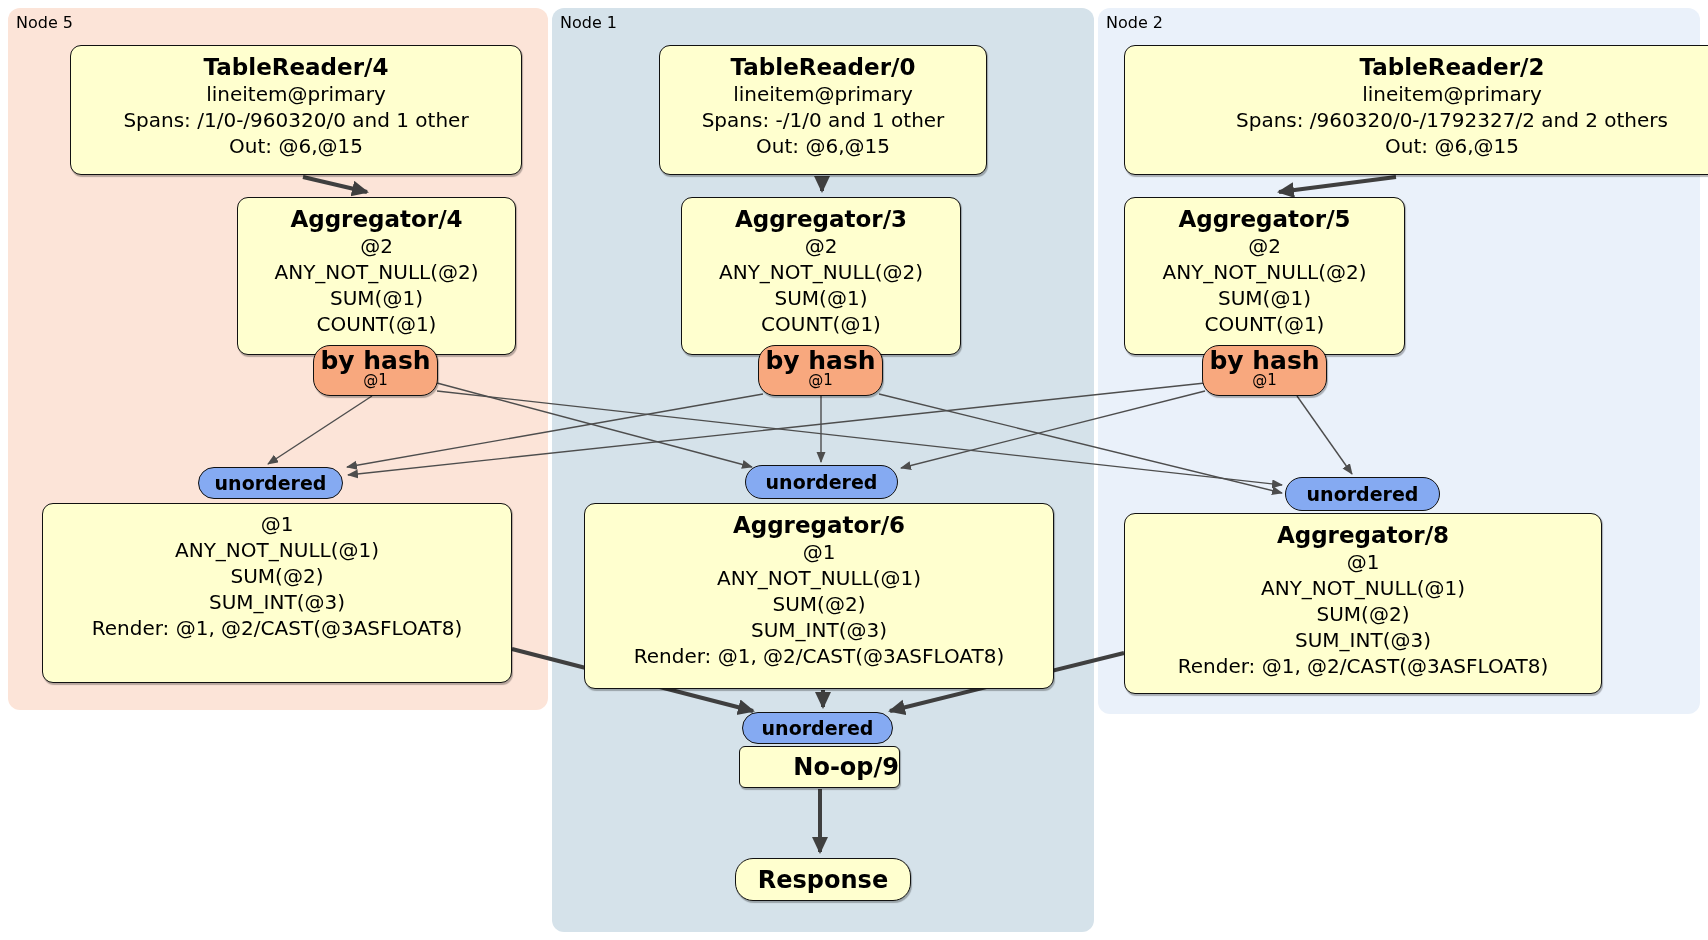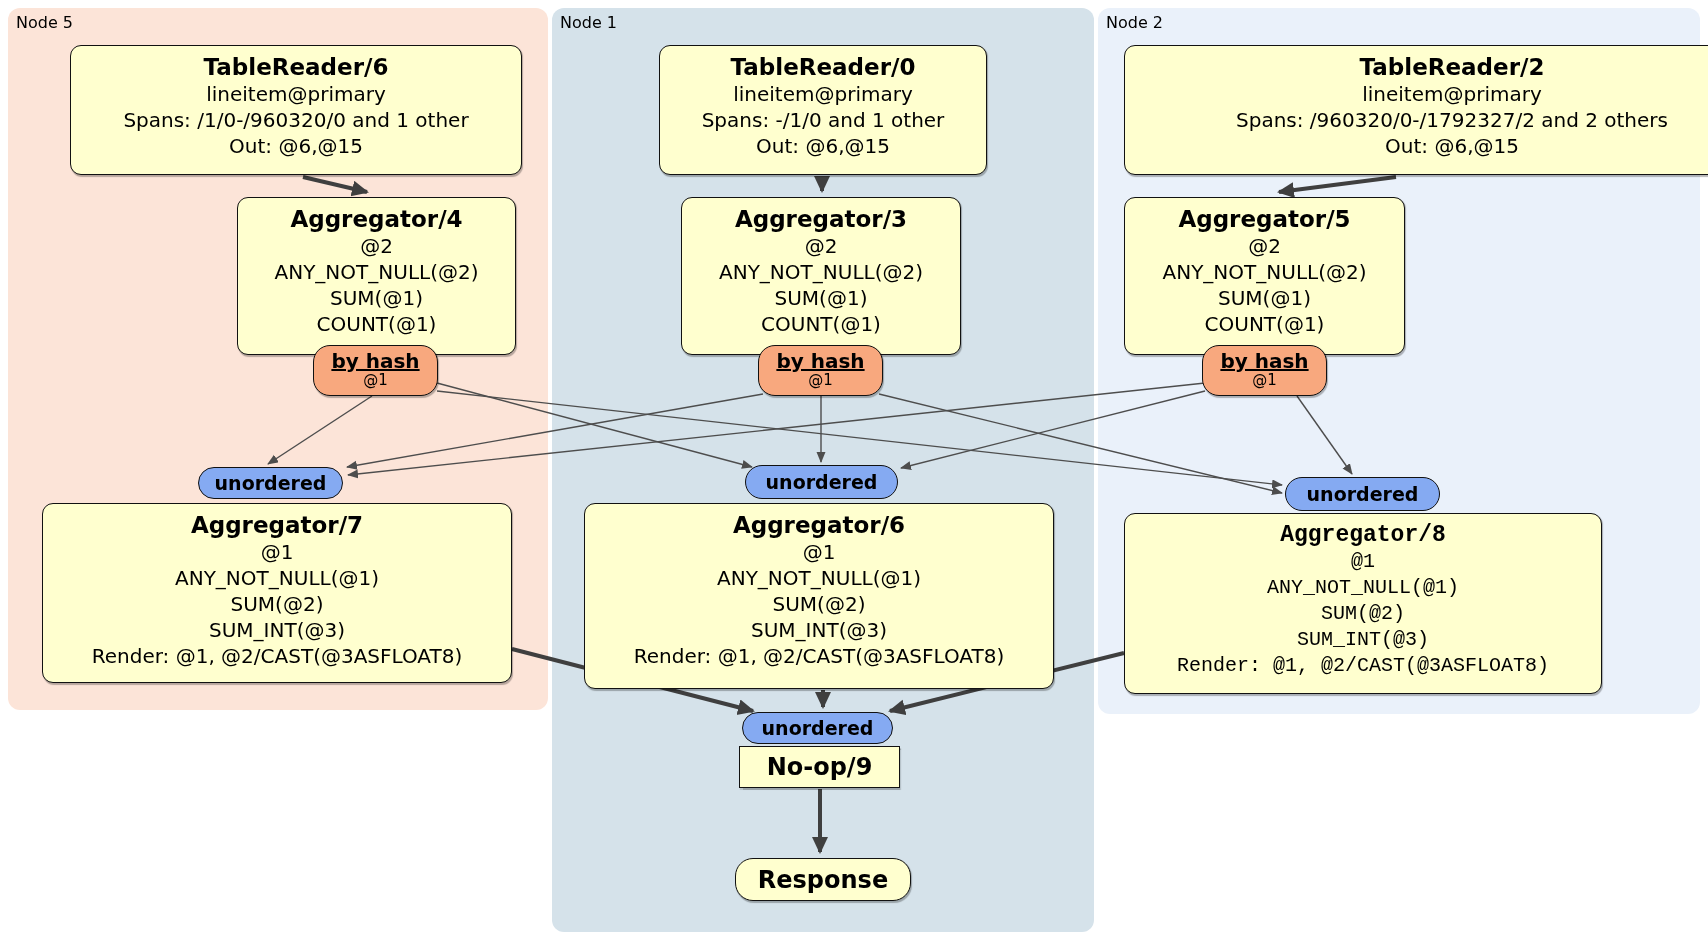--- a/index.html
+++ b/index.html
@@ -15,21 +15,21 @@
     border-radius:11px;text-align:center;box-shadow:1px 1.5px 1px rgba(0,0,0,0.28);
     padding-top:7px;box-sizing:border-box;
   }
   .ptitle{font-size:23px;font-weight:bold;line-height:28px;}
   .pline{font-size:20px;line-height:26px;}
   .router{
     position:absolute;z-index:3;background:#f8a87e;border:1.6px solid #111;
     border-radius:17px;text-align:center;box-shadow:1px 1.5px 1px rgba(0,0,0,0.28);
     padding-top:4px;box-sizing:border-box;
   }
-  .rtitle{font-size:20px;font-weight:bold;line-height:22px;text-decoration:underline;}
+  .rtitle{font-size:25px;font-weight:bold;line-height:22px;}
   .rsub{font-size:15px;line-height:17px;}
   .sync{
     position:absolute;z-index:4;background:#85aaf2;border:1.6px solid #111;
     border-radius:17px;text-align:center;font-size:19px;font-weight:bold;
     box-sizing:border-box;display:flex;align-items:center;justify-content:center;
   }
   .bigbox{padding-top:0;display:flex;align-items:center;justify-content:center;}
   .bigtitle{font-size:24px;font-weight:bold;}
 </style>
 </head>
@@ -72,41 +72,40 @@
       <line x1="822" y1="177" x2="822" y2="191" marker-end="url(#athick)"></line>
       <line x1="1396" y1="177" x2="1279" y2="192" marker-end="url(#athick)"></line>
       <line x1="512" y1="649" x2="753" y2="711" marker-end="url(#athick)"></line>
       <line x1="823" y1="690" x2="823" y2="707" marker-end="url(#athick)"></line>
       <line x1="1124" y1="653" x2="890" y2="711" marker-end="url(#athick)"></line>
       <line x1="820" y1="789" x2="820" y2="852" marker-end="url(#athick)"></line>
     </g>
   </svg>
 
   <div class="pbox" style="left:70px;top:45px;width:452px;height:130px;">
-    <div class="ptitle">TableReader/6</div>
+    <div class="ptitle">TableReader/4</div>
     <div class="pline">lineitem@primary</div>
     <div class="pline">Spans: /1/0-/960320/0 and 1 other</div>
     <div class="pline">Out: @6,@15</div>
   </div>
   <div class="pbox" style="left:237px;top:197px;width:279px;height:158px;">
     <div class="ptitle">Aggregator/4</div>
     <div class="pline">@2</div>
     <div class="pline">ANY_NOT_NULL(@2)</div>
     <div class="pline">SUM(@1)</div>
     <div class="pline">COUNT(@1)</div>
   </div>
   <div class="router" style="left:313px;top:345px;width:125px;height:51px;">
     <div class="rtitle">by hash</div>
     <div class="rsub">@1</div>
   </div>
   <div class="sync" style="left:198px;top:467px;width:145px;height:32px;">
     <span>unordered</span>
   </div>
   <div class="pbox" style="left:42px;top:503px;width:470px;height:180px;">
-    <div class="ptitle">Aggregator/7</div>
     <div class="pline">@1</div>
     <div class="pline">ANY_NOT_NULL(@1)</div>
     <div class="pline">SUM(@2)</div>
     <div class="pline">SUM_INT(@3)</div>
     <div class="pline">Render: @1, @2/CAST(@3ASFLOAT8)</div>
   </div>
 
   <div class="pbox" style="left:659px;top:45px;width:328px;height:130px;">
     <div class="ptitle">TableReader/0</div>
     <div class="pline">lineitem@primary</div>
@@ -131,21 +130,21 @@
     <div class="ptitle">Aggregator/6</div>
     <div class="pline">@1</div>
     <div class="pline">ANY_NOT_NULL(@1)</div>
     <div class="pline">SUM(@2)</div>
     <div class="pline">SUM_INT(@3)</div>
     <div class="pline">Render: @1, @2/CAST(@3ASFLOAT8)</div>
   </div>
   <div class="sync" style="left:742px;top:712px;width:151px;height:32px;">
     <span>unordered</span>
   </div>
-  <div class="pbox bigbox" style="left:739px;top:746px;width:161px;height:42px;border-radius:0;">
+  <div class="pbox bigbox" style="left:739px;top:746px;width:161px;height:42px;border-radius:6px;justify-content:flex-end;">
     <div class="bigtitle">No-op/9</div>
   </div>
   <div class="pbox bigbox" style="left:735px;top:858px;width:176px;height:43px;border-radius:18px;">
     <div class="bigtitle">Response</div>
   </div>
 
   <div class="pbox" style="left:1124px;top:45px;width:656px;height:130px;">
     <div class="ptitle">TableReader/2</div>
     <div class="pline">lineitem@primary</div>
     <div class="pline">Spans: /960320/0-/1792327/2 and 2 others</div>
@@ -158,21 +157,21 @@
     <div class="pline">SUM(@1)</div>
     <div class="pline">COUNT(@1)</div>
   </div>
   <div class="router" style="left:1202px;top:345px;width:125px;height:51px;">
     <div class="rtitle">by hash</div>
     <div class="rsub">@1</div>
   </div>
   <div class="sync" style="left:1285px;top:477px;width:155px;height:34px;">
     <span>unordered</span>
   </div>
-  <div class="pbox" style="left:1124px;top:513px;width:478px;height:181px;font-family:Liberation Mono, monospace;">
+  <div class="pbox" style="left:1124px;top:513px;width:478px;height:181px;">
     <div class="ptitle">Aggregator/8</div>
     <div class="pline">@1</div>
     <div class="pline">ANY_NOT_NULL(@1)</div>
     <div class="pline">SUM(@2)</div>
     <div class="pline">SUM_INT(@3)</div>
     <div class="pline">Render: @1, @2/CAST(@3ASFLOAT8)</div>
   </div>
 
 </div>
 

